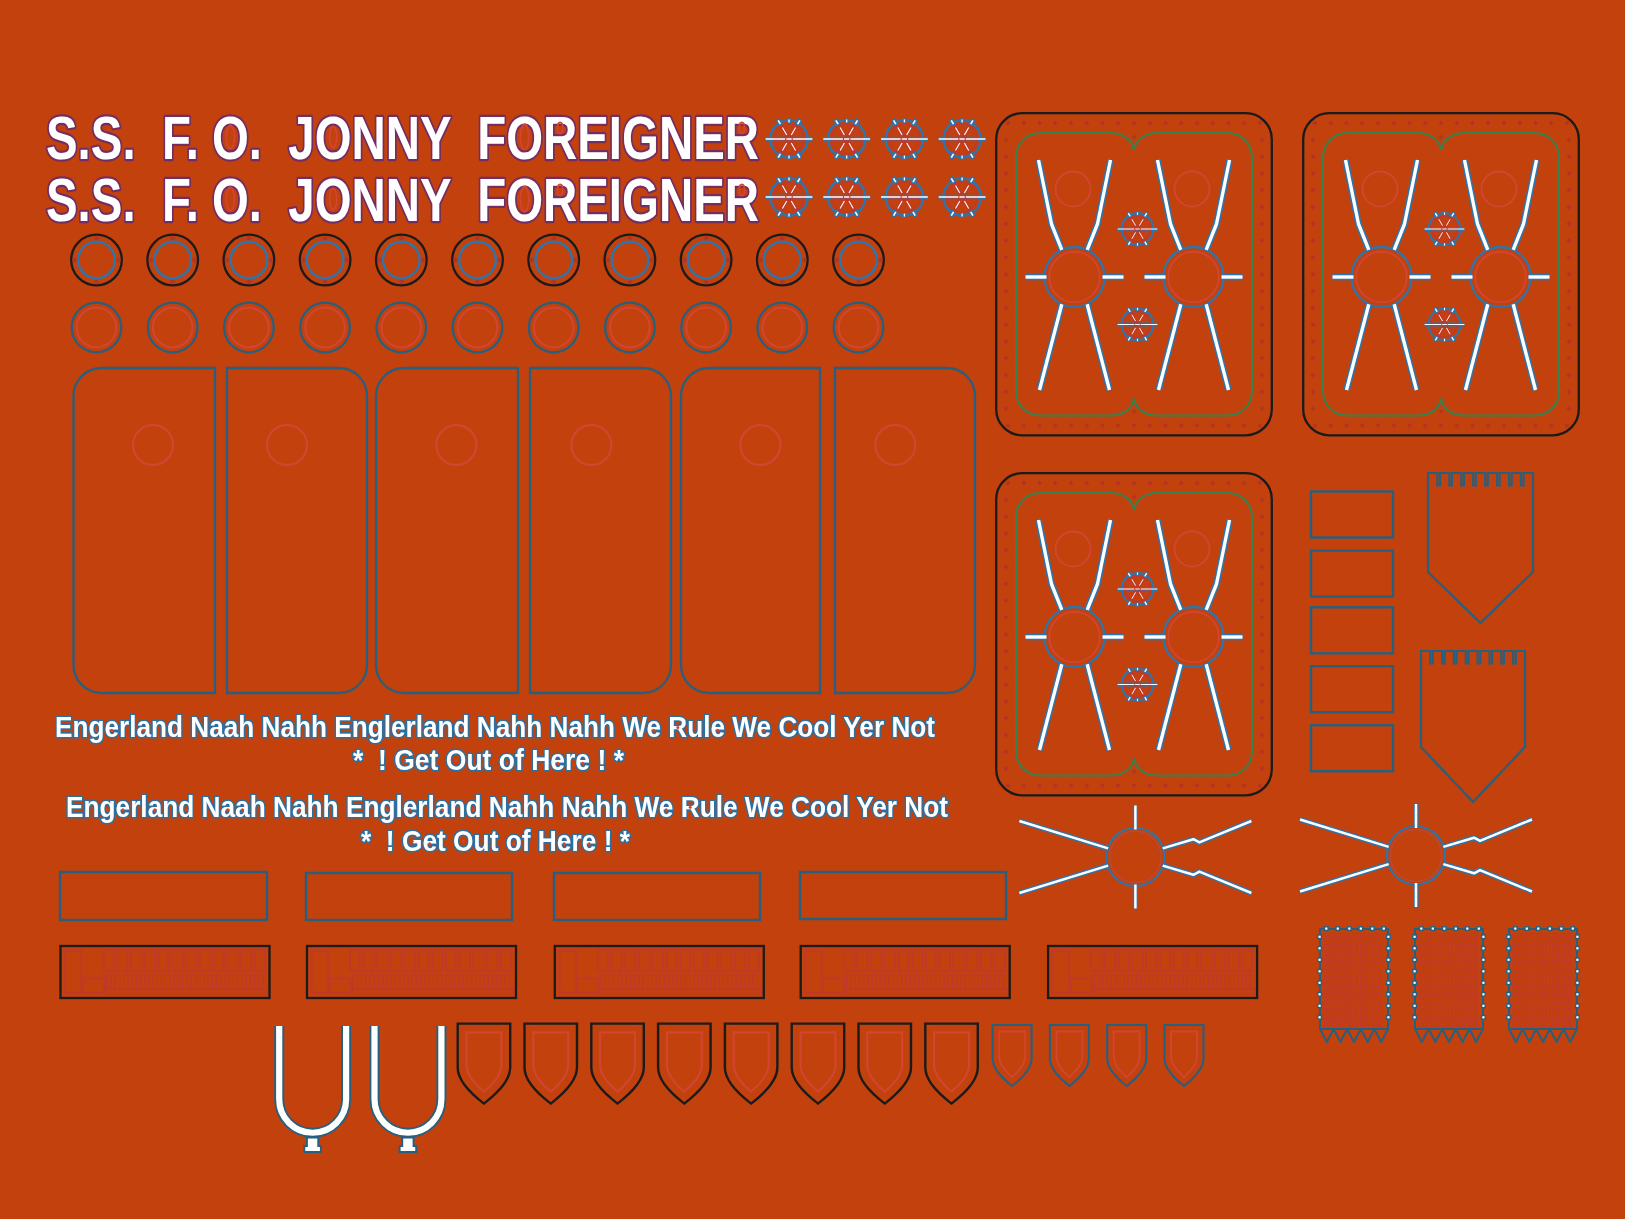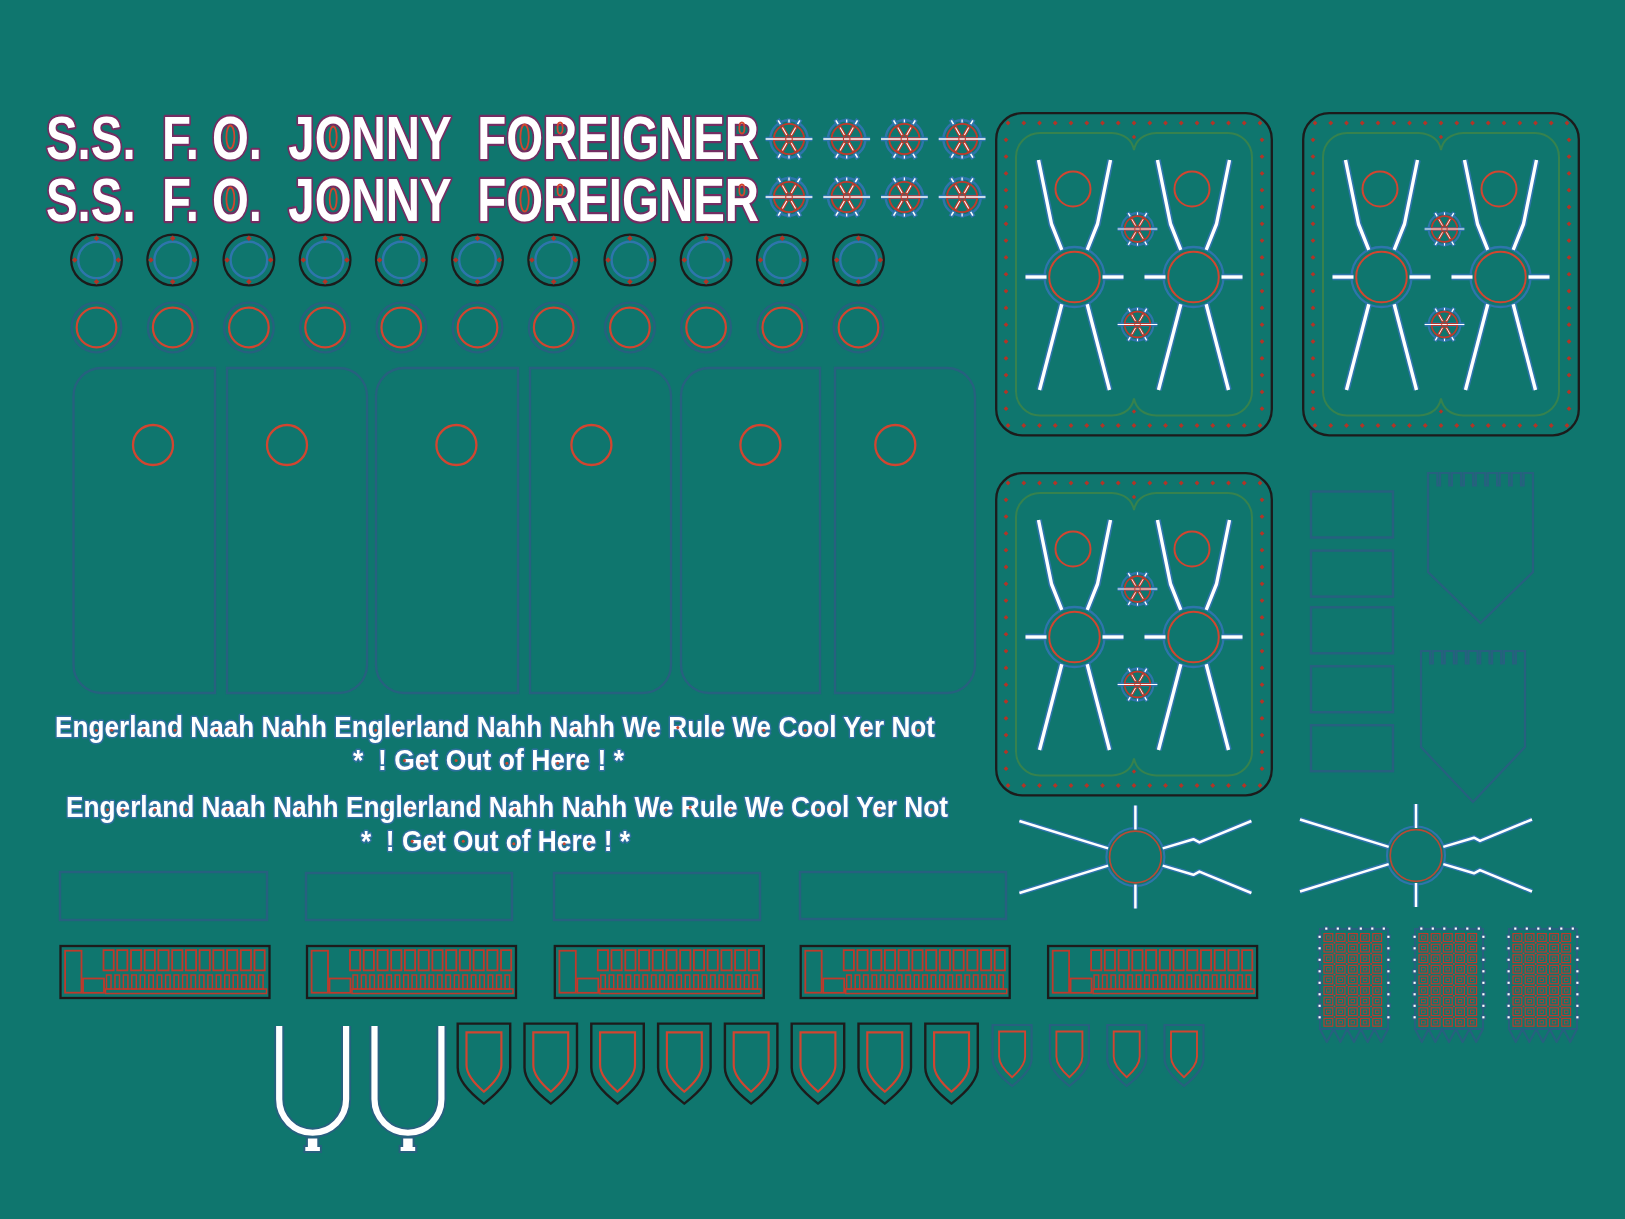--- a/index.html
+++ b/index.html
@@ -1,15 +1,15 @@
 <!DOCTYPE html>
 <html><head><meta charset="utf-8">
 <style>
 html,body{margin:0;padding:0;background:#ffffff;}
-#page{position:relative;width:1625px;height:1219px;background:#0f766e;overflow:hidden;}
+#page{position:relative;width:1625px;height:1219px;background:#c2410c;overflow:hidden;}
 svg{position:absolute;top:0;left:0;}
 text{font-family:"Liberation Sans",sans-serif;}
 </style></head>
 <body>
 <div id="page">
     <svg width="1625" height="1219" viewBox="0 0 1625 1219">
       <text id="t1" xml:space="preserve" x="46.0" y="159.0" textLength="713" lengthAdjust="spacingAndGlyphs" font-family="Liberation Sans, sans-serif" font-weight="bold" font-size="62px" fill="white" stroke="#732d62" stroke-width="4.4" paint-order="stroke" stroke-linejoin="round">S.S.  F. O.  JONNY  FOREIGNER</text>
 <text id="t2" xml:space="preserve" x="46.0" y="221.0" textLength="713" lengthAdjust="spacingAndGlyphs" font-family="Liberation Sans, sans-serif" font-weight="bold" font-size="62px" fill="white" stroke="#732d62" stroke-width="4.4" paint-order="stroke" stroke-linejoin="round">S.S.  F. O.  JONNY  FOREIGNER</text>
 <ellipse cx="230.4" cy="137" rx="4.0" ry="11.5" fill="none" stroke="#d24530" stroke-width="1.8"></ellipse>
 <ellipse cx="230.4" cy="199" rx="4.0" ry="11.5" fill="none" stroke="#d24530" stroke-width="1.8"></ellipse>

